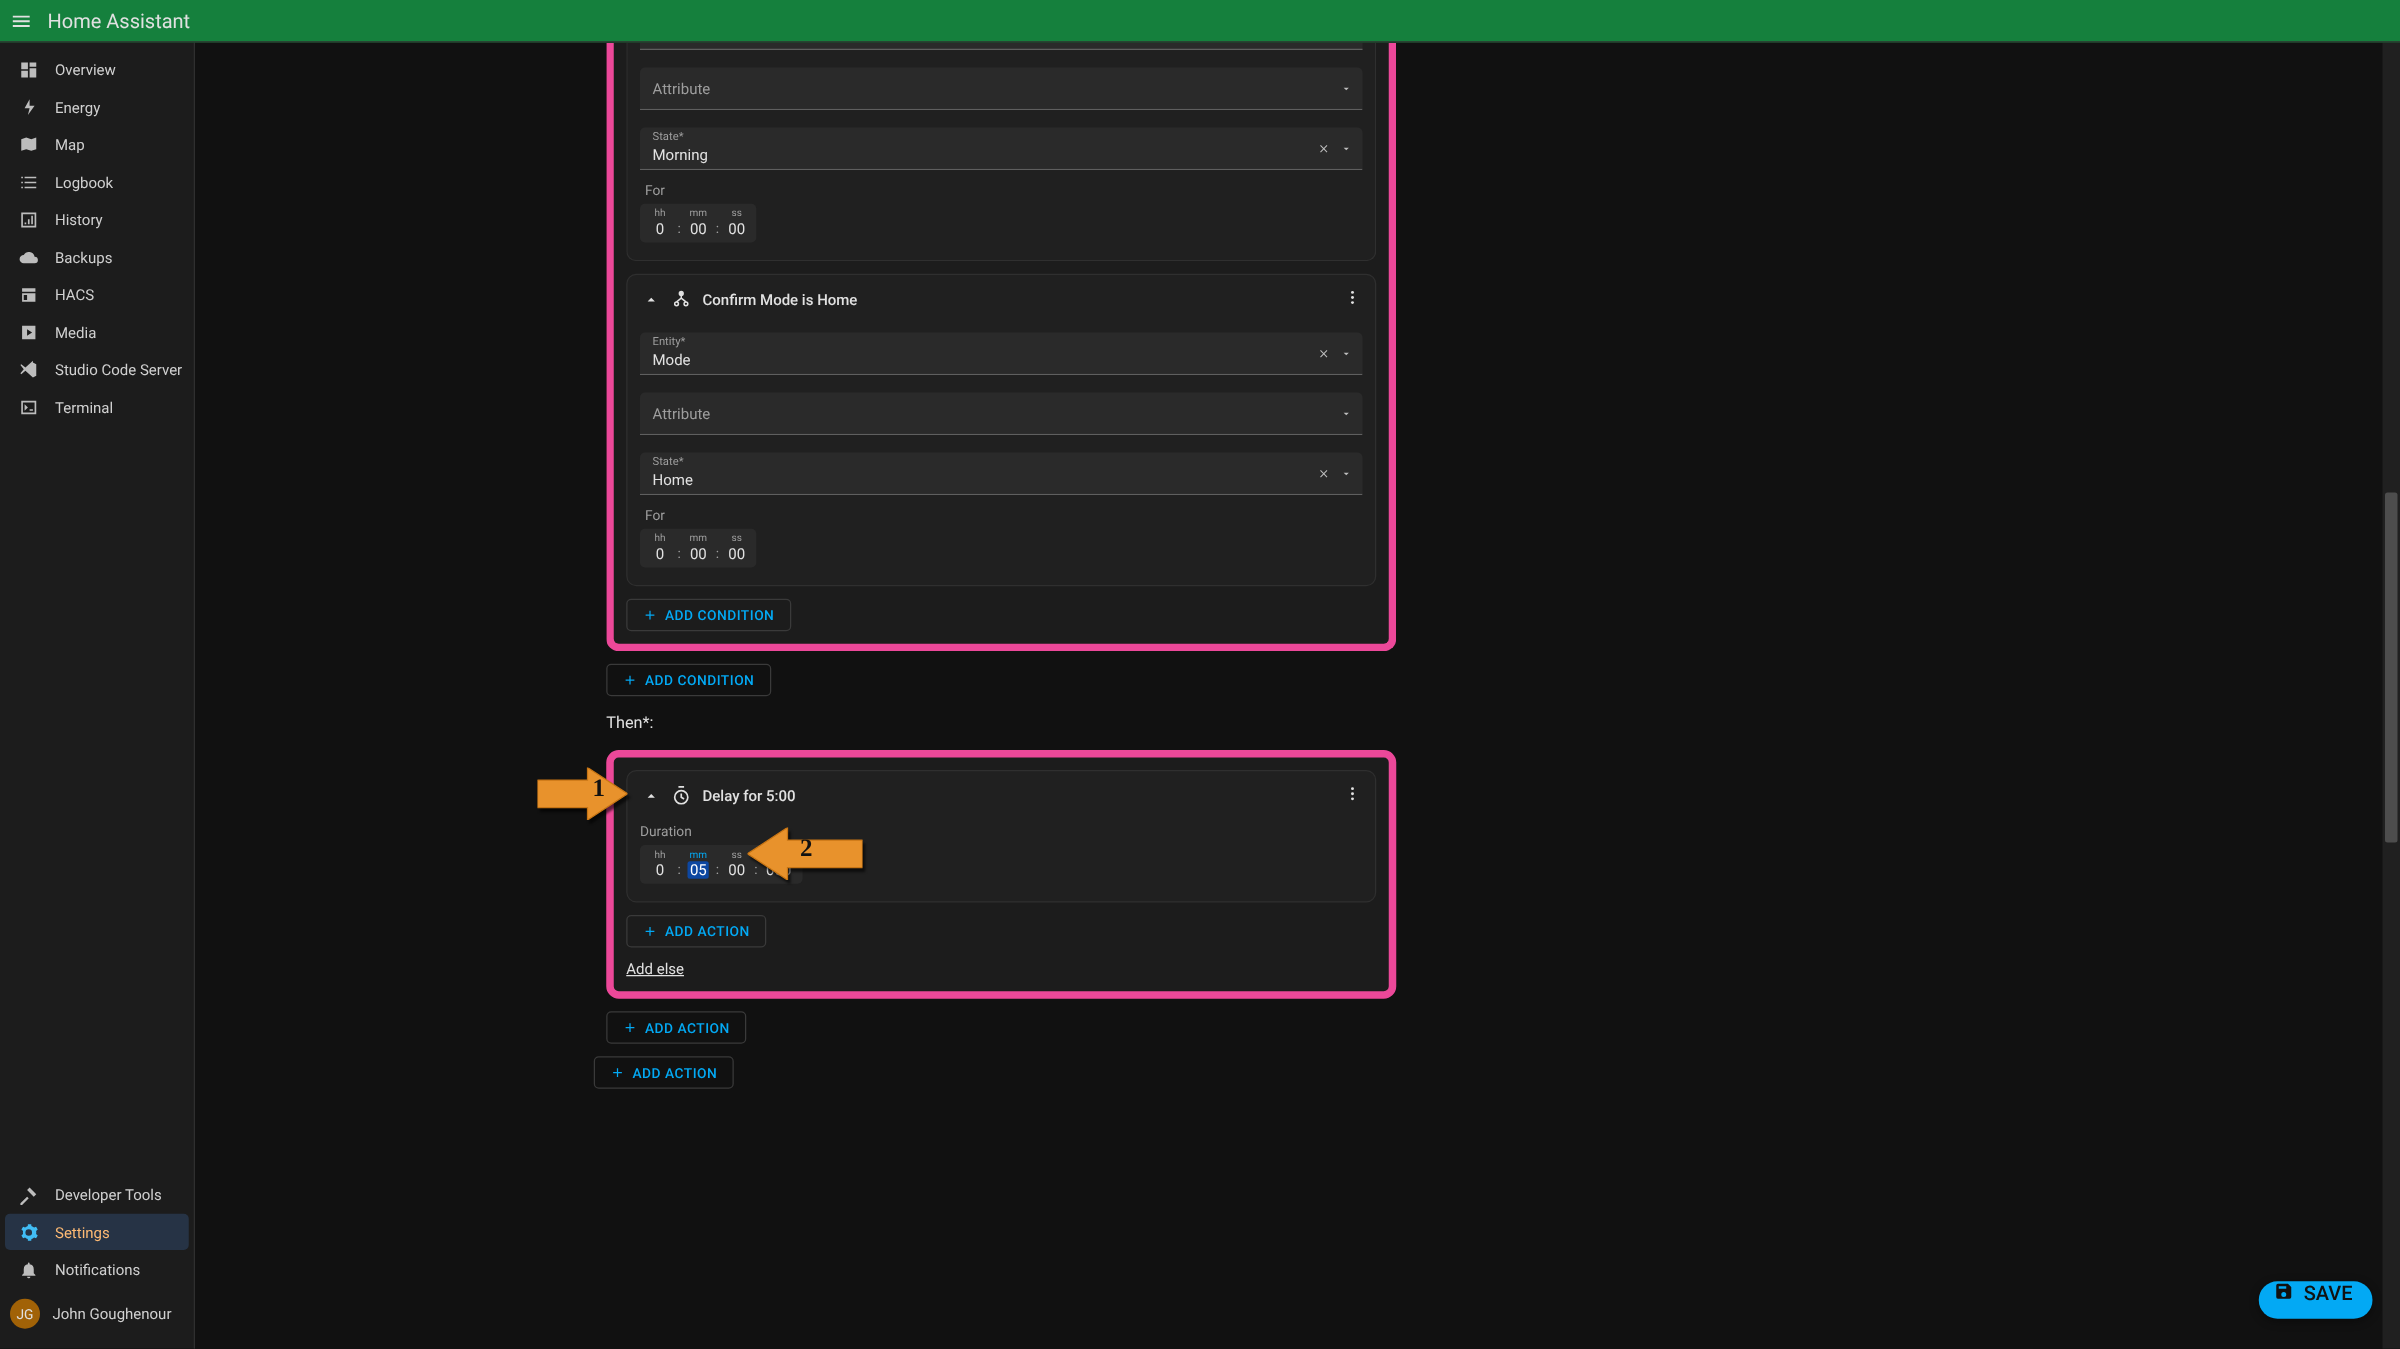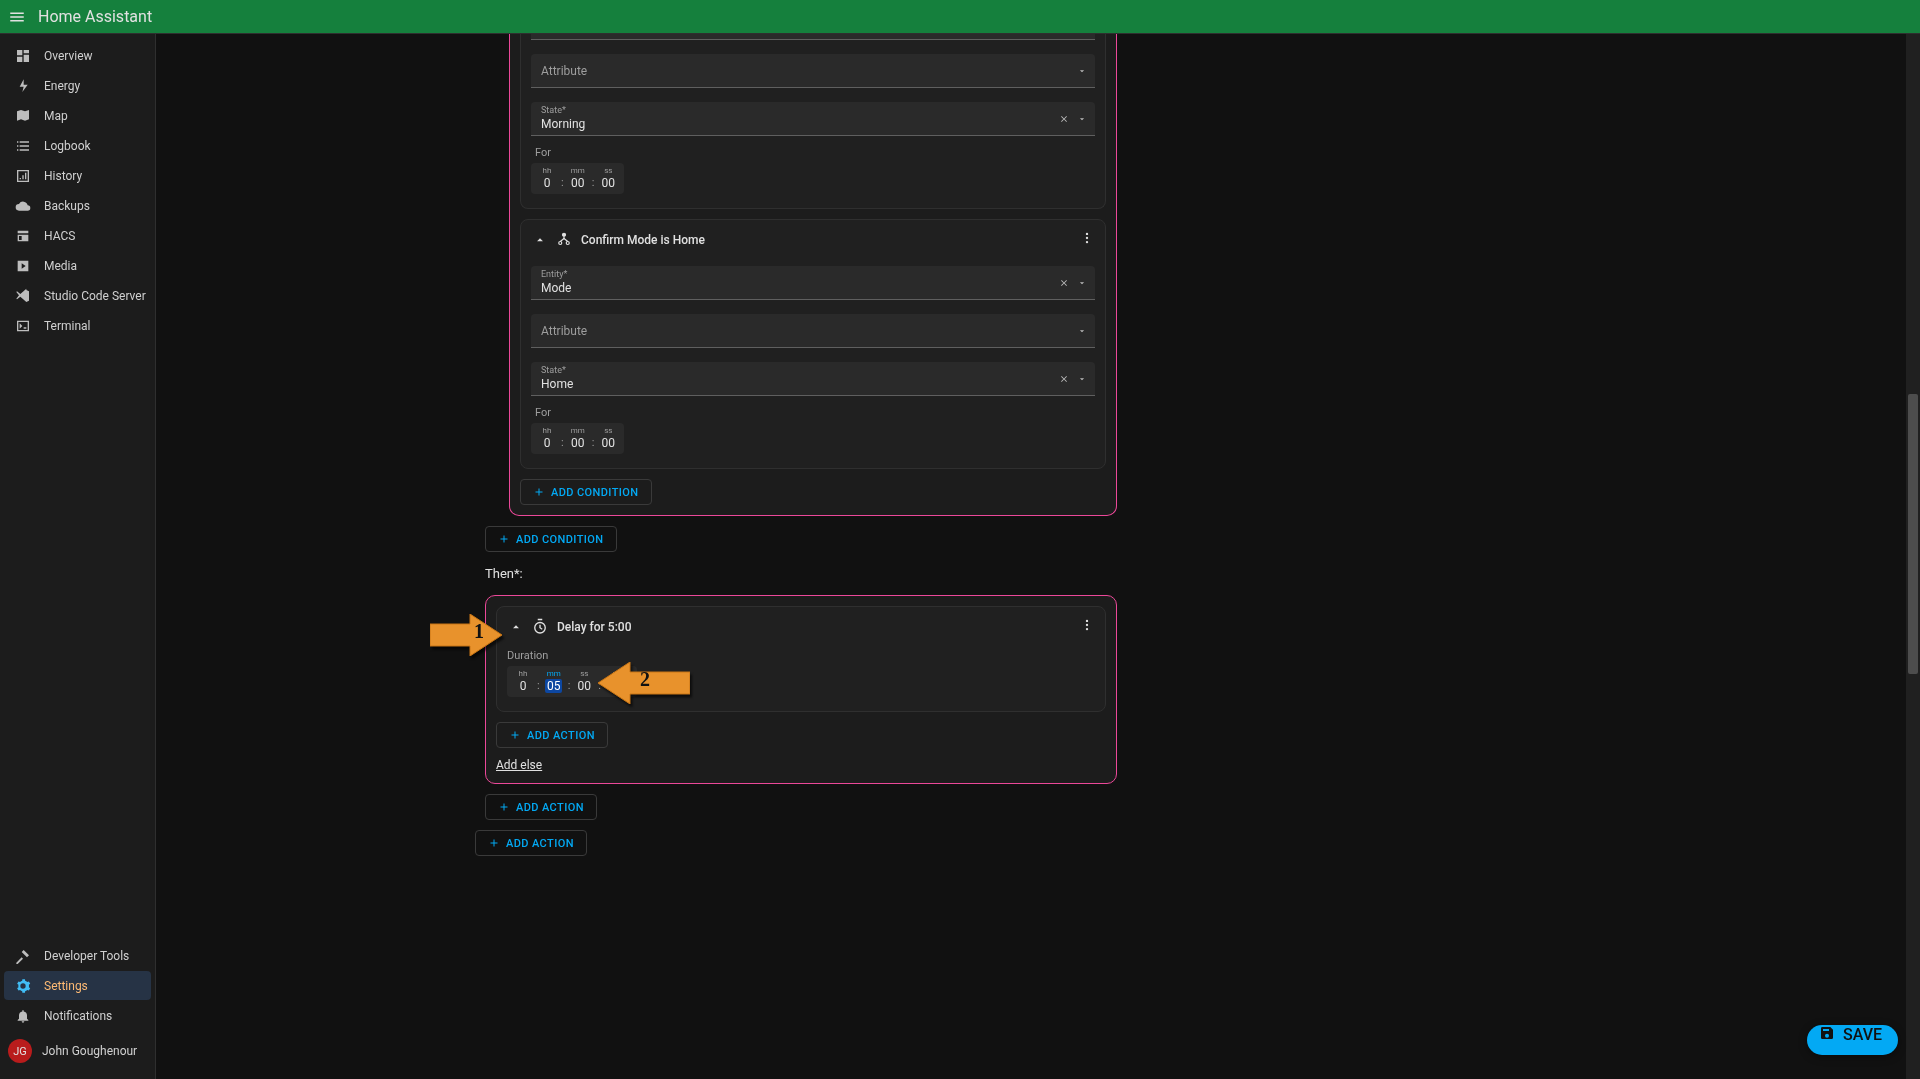--- a/index.html
+++ b/index.html
@@ -16,28 +16,28 @@
   
   
   .sidebar { position:absolute; left:0; top:34px; bottom:0; width:156px; background:#1c1c1c; display:flex; flex-direction:column; border-right:1px solid #2f2f2f; }
   .sidebar-scroll { flex:1; overflow:hidden; padding-top:6px; }
   .sidebar-item { height:29px; display:flex; align-items:center; padding-left:8px; color:#d0d0d0; font-size:12px; cursor:pointer; border-radius:4px; margin:1px 4px; }
   .sidebar-item .ico { width:22px; display:flex; align-items:center; justify-content:center; margin-right:10px; color:#bdbdbd; }
   .sidebar-item.active { background:#263345; color:#fdba74; }
   .sidebar-item.active .ico { color:#41bdf5; }
   .sidebar-bottom { padding-bottom:8px; }
   .sidebar-user { height:40px; display:flex; align-items:center; padding-left:8px; font-size:12px; color:#d0d0d0; }
-  .avatar { width:24px; height:24px; border-radius:50%; background:#b91c1c; color:#e1e1e1; font-size:11px; display:flex; align-items:center; justify-content:center; margin-right:10px; }
+  .avatar { width:24px; height:24px; border-radius:50%; background:#a16207; color:#e1e1e1; font-size:11px; display:flex; align-items:center; justify-content:center; margin-right:10px; }
   
   
   .main { position:absolute; left:156px; top:34px; right:0; bottom:0; overflow-y:auto; }
   .content { width: 632px; margin-left: 329px; padding-top:0; padding-bottom:40px; }
   
   
-  .card-outer { background:#1c1c1c; border:1px solid #ec4899; border-radius:10px; margin-top:14px; padding:10px; }
+  .card-outer { background:#1c1c1c; border:6px solid #ec4899; border-radius:10px; margin-top:14px; padding:10px; }
   .card-inner { background:#202020; border:1px solid #2f2f2f; border-radius:8px; margin-top:10px; padding:8px 10px 14px 10px; }
   .card-inner:first-child { margin-top:0; }
   .card-header { display:flex; align-items:center; height:24px; position:relative; }
   .chev { width:18px; height:18px; display:flex; align-items:center; justify-content:center; color:#e1e1e1; margin-right:4px; }
   .card-icon { width:22px; height:22px; display:flex; align-items:center; justify-content:center; margin-right:6px; color:#e1e1e1; }
   .card-title { font-size:12px; font-weight:500; color:#e1e1e1; }
   .card-menu { position:absolute; right:-2px; top:0; width:20px; height:20px; display:flex; align-items:center; justify-content:center; color:#e1e1e1; }
   
   
   .field { position:relative; background:#2a2a2a; border-bottom:1px solid #5f5f5f; border-radius:4px 4px 0 0; margin-top:14px; height:34px; display:flex; align-items:flex-end; padding:0 10px 4px 10px; }
@@ -224,21 +224,21 @@
   </div>
 </div>
 
 <div class="scrollbar-track">
   <div class="scrollbar-thumb" style="top:360px; height:280px;"></div>
 </div>
 
 <div class="main">
   <div class="content">
 
-    <div class="card-outer" style="margin-top:0; border-top:none; border-top-left-radius:0; border-top-right-radius:0; padding-top:0;margin-left:24px;">
+    <div class="card-outer" style="margin-top:0; border-top:none; border-top-left-radius:0; border-top-right-radius:0; padding-top:0;">
       
       
       <div class="card-inner" style="border-top:none; border-top-left-radius:0; border-top-right-radius:0; padding-top:0; margin-top:0;">
 
         <div style="height:6px; background:#2a2a2a; border-bottom:1px solid #5f5f5f; border-radius:0 0 0 0; margin-top:0;"></div>
 
         <div class="field">
           <span class="placeholder">Attribute</span>
           <div class="tail-icons">
               <span>

